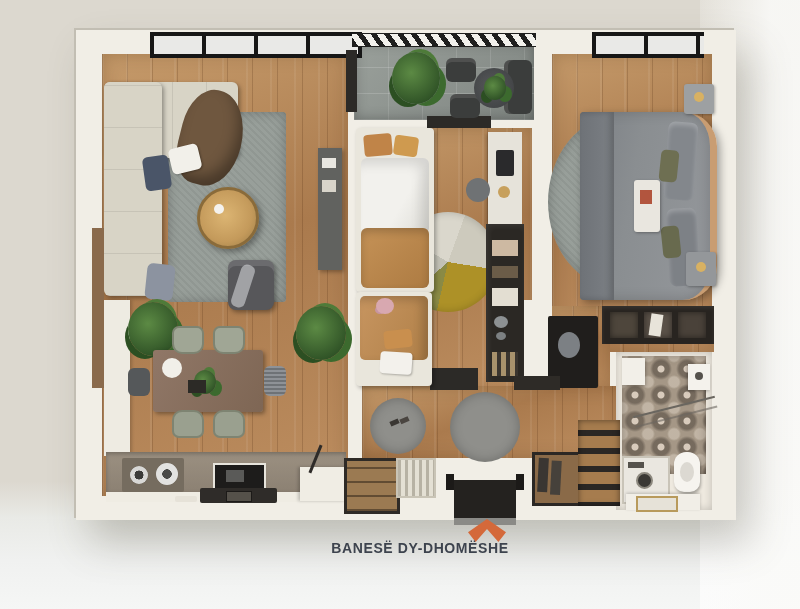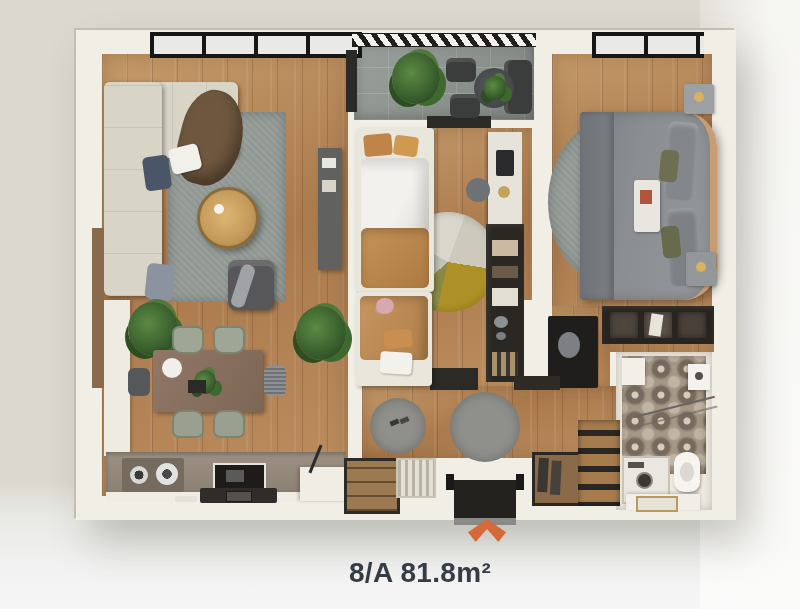--- a/index.html
+++ b/index.html
@@ -188,14 +188,14 @@
     <div class="abs" style="left:598px;top:422px;width:26px;height:40px;background:#f6f4ef;border-radius:12px 12px 10px 10px;box-shadow:1px 2px 3px rgba(0,0,0,.3);"></div>
     <div class="abs" style="left:604px;top:432px;width:14px;height:20px;background:#dcd9d2;border-radius:50%;"></div>
     <div class="abs" style="left:546px;top:426px;width:44px;height:44px;background:#eae7e0;border:2px solid #c9c4b8;"></div>
     <div class="abs r50" style="left:560px;top:442px;width:13px;height:13px;background:#3a3834;border:2px solid #8c887e;"></div>
     <div class="abs" style="left:552px;top:432px;width:16px;height:6px;background:#55524c;"></div>
     <div class="abs" style="left:550px;top:464px;width:74px;height:16px;background:#f1eee7;box-shadow:0 -1px 3px rgba(0,0,0,.2);"></div>
     <div class="abs" style="left:560px;top:466px;width:38px;height:12px;border:2px solid #b89a5c;background:#e6e2d8;"></div>
   </div>
 
   <div class="abs chevron" style="background:#D4693A;"></div>
-  <div class="abs cap2">8/A 81.8m²</div>
+  <div class="abs cap1">BANESË DY-DHOMËSHE</div>
 </div>
 
 </body></html>

